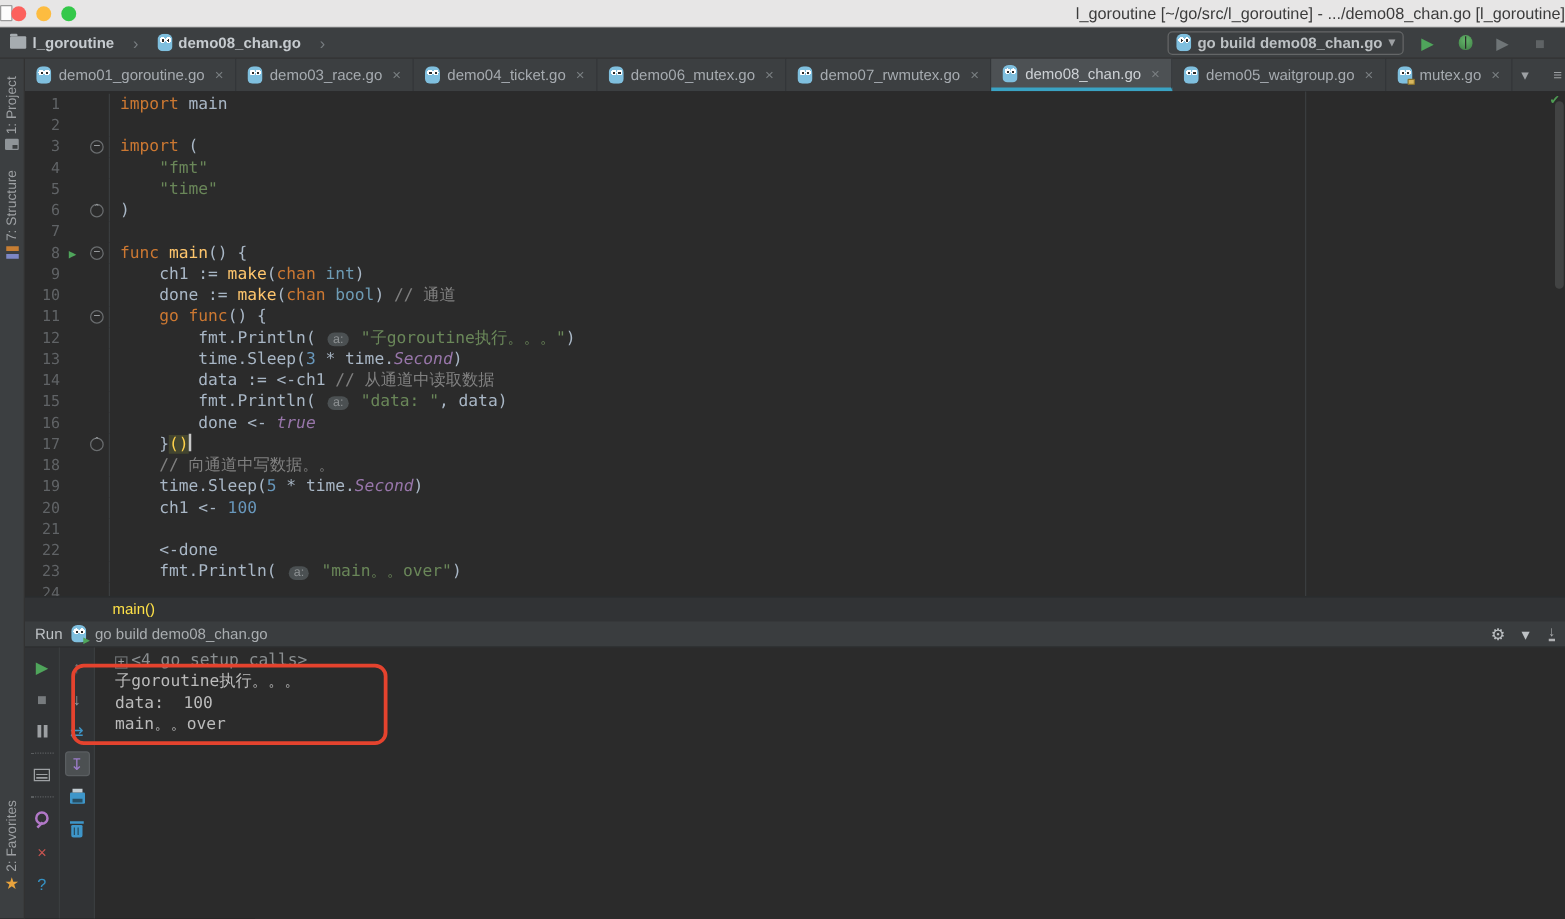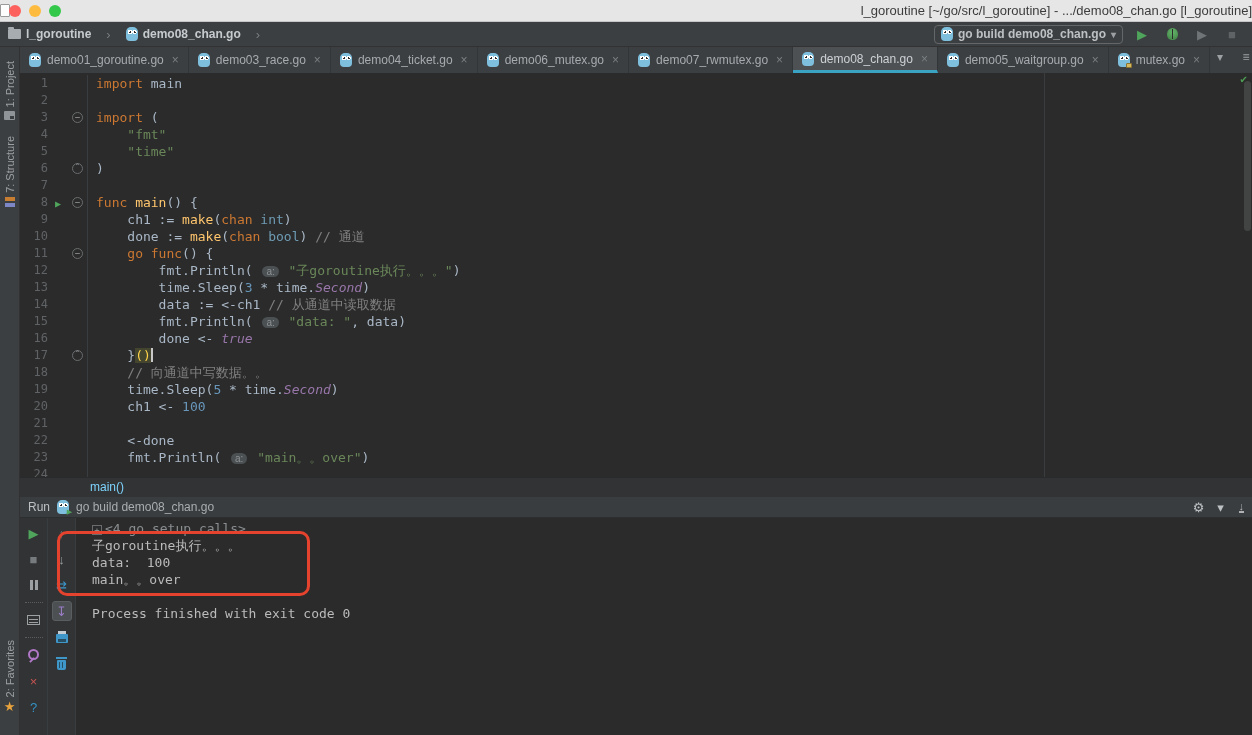--- a/index.html
+++ b/index.html
@@ -56,21 +56,21 @@
   .stripe-label { writing-mode:vertical-rl; transform:rotate(180deg);
     color:#9DA0A3; font-size:11px; }
   .stripe-spacer { margin-top:auto; }
   .ico-project { width:11px; height:9px; background:#8F9498; border-radius:1px; position:relative; }
   .ico-project::after { content:""; position:absolute; right:1px; bottom:1px; width:4px; height:3px; background:#3C3F41; }
   .ico-structure { width:10px; height:10px;
     background:linear-gradient(#C77E33 0 4px, transparent 4px 6px, #7D87C5 6px 10px); }
   .star-icon { color:var(--star_yellow,#E8A33D); font-size:13px; line-height:12px; }
   
   .tabbar { position:absolute; top:47px; left:20px; right:0; height:26px;
-    background:var(--panel_bg,#3C3F41); display:flex; align-items:flex-start; }
+    background:var(--panel_bg,#3C3F41); display:flex; align-items:center; }
   .tab { display:flex; align-items:center; gap:6px; padding:0 9px; font-size:12px;
     color:#A6ABB0; border-right:1px solid #333639; height:26px; position:relative; }
   .tab.active { background:#4D5154; color:#CDD1D5;
     border-bottom:3px solid var(--tab_underline,#3AA3C4); }
   .tab-close { color:#7A7F82; font-size:12px; margin-left:2px; }
   .lock-badge { position:absolute; width:6px; height:5px; background:#D8B75E;
     border:1px solid #8A7430; border-radius:1px; right:-2px; bottom:-1px; }
   .iconwrap { position:relative; display:inline-flex; }
   .tabbar-right { margin-left:auto; display:flex; align-items:center; gap:6px; padding-right:10px; }
   .tabbar-right .tb-glyph { color:#9DA0A3; font-size:12px; }
@@ -100,21 +100,21 @@
     padding:0 4px; margin:0 2px; font-family:"Liberation Sans",sans-serif; }
   .cursor { display:inline-block; width:0; height:14px; border-left:2px solid #C8C8C8;
     vertical-align:-2px; }
   .margin-guide { position:absolute; left:1024px; top:0; bottom:0; width:1px; background:#3A3D3F; }
   .editor-scroll { position:absolute; right:1px; top:8px; width:7px; height:150px;
     background:rgba(170,175,180,.18); border-radius:4px; }
   .inspect-ok { position:absolute; right:4px; top:1px; color:#4F9D54; font-size:10px; }
   
   .ebreadcrumbs { position:absolute; top:477px; left:20px; right:0; height:20px;
     background:#313335; border-top:1px solid #282B2C; line-height:19px;
-    padding-left:70px; font-size:12px; color:#7dd3fc; }
+    padding-left:70px; font-size:12px; color:#fde047; }
   
   .run-header { position:absolute; top:497px; left:20px; right:0; height:21px;
     background:#3A3D3F; border-bottom:1px solid #2C2F30; display:flex; align-items:center;
     gap:7px; padding-left:8px; font-size:12px; color:#BDC1C4; }
   .run-cfg { color:#A9ADB0; }
   .mini-run { position:absolute; right:-3px; bottom:-2px; font-size:7px; color:var(--run_green,#4FA55B); }
   .run-header-right { position:absolute; right:8px; display:flex; align-items:center; gap:8px; }
   .hide-btn { color:#AFB1B3; font-size:11px; border-bottom:2px solid #AFB1B3; line-height:10px; }
   .run-body { position:absolute; top:518px; left:20px; right:0; bottom:0; background:var(--editor_bg,#2B2B2B); }
   .tbcol { position:absolute; top:0; bottom:0; width:28px; background:#313335;
@@ -495,17 +495,16 @@
           <span class="tb-glyph icon-trash"></span>
         </div>
       </div>
     <div class="annotation"></div>
     <div class="console" id="console">
         <div class="console-line"><span class="fold-box">+</span><span class="con-fold">&lt;4 go setup calls&gt;</span></div>
         <div class="console-line"><span class="con-out">子goroutine执行。。。</span></div>
         <div class="console-line"><span class="con-out">data:  100</span></div>
         <div class="console-line"><span class="con-out">main。。over</span></div>
         <div class="console-line"></div>
-        <div class="console-line"><span class="con-sys">Process finished with exit code 0</span></div>
       </div>
   </div>
 
 </div>
 
 </body></html>

